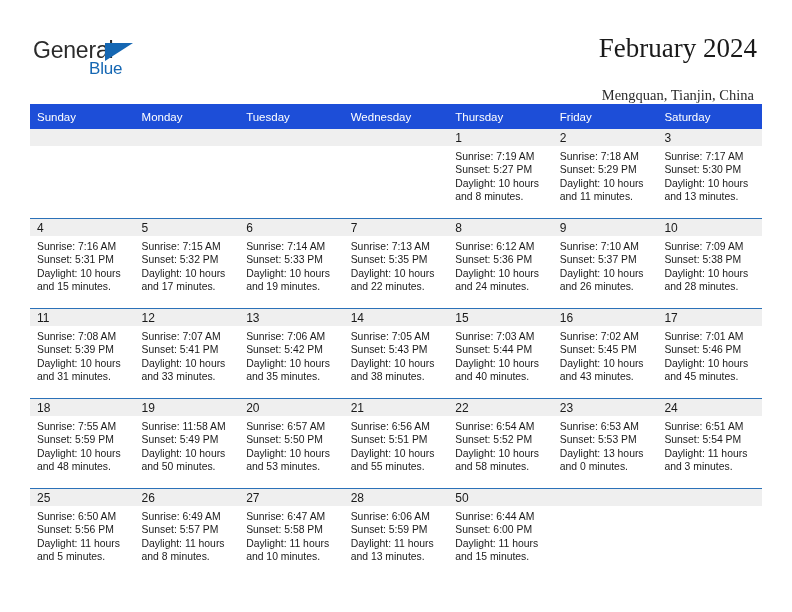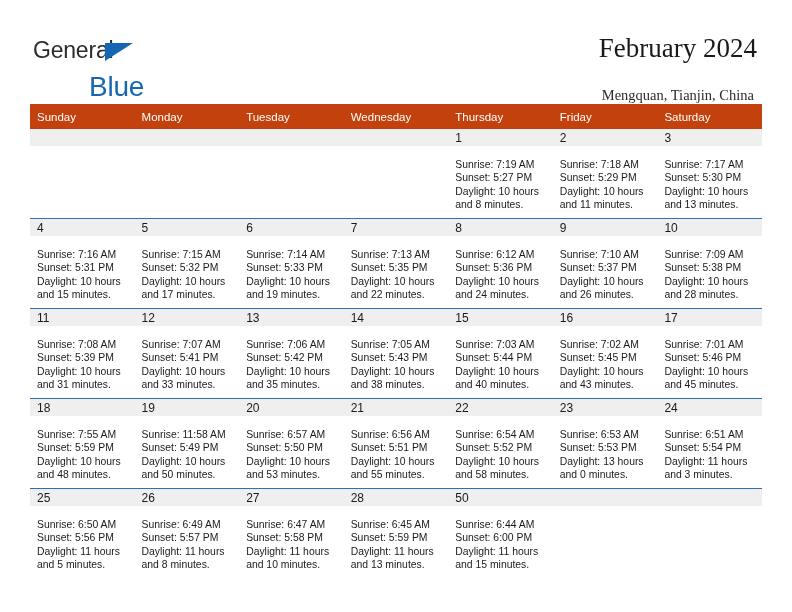--- a/index.html
+++ b/index.html
@@ -46,24 +46,23 @@
     top: 6px;
     width: 0;
     height: 0;
     border-left: 28px solid #1567b3;
     border-bottom: 18px solid transparent;
   }
   .brand-blue {
     position: absolute;
     left: 56px;
     top: 22px;
-    font-size: 28px;
+    font-size: 17px;
     color: #1567b3;
     letter-spacing: -0.2px;
-    margin-top: 12px;
   }
 
   .title-block {
     position: absolute;
     right: 35px;
     top: 32px;
     text-align: center;
     font-family: Liberation Serif, serif;
   }
   .cal-title {
@@ -86,21 +85,21 @@
     position: absolute;
     left: 30px;
     top: 104px;
     width: 732px;
     border-collapse: collapse;
     table-layout: fixed;
   }
   .calendar col { width: 104.57px; }
 
   thead th {
-    background: #c2410c;
+    background: #1d4ed8;
     color: #ffffff;
     font-size: 11.5px;
     font-weight: normal;
     text-align: left;
     padding: 6px 0 6px 7px;
     height: 13px;
     vertical-align: middle;
   }
 
   tbody tr.week-row > td {
@@ -123,21 +122,21 @@
     padding: 2px 0 0 7px;
     font-size: 12px;
     color: #1a1a1a;
     line-height: 15px;
     box-sizing: border-box;
   }
   .cell-empty .daynum-band {
     background: #efefef;
   }
   .cell-body {
-    padding: 12px 6px 0 7px;
+    padding: 4px 6px 0 7px;
     font-size: 10.4px;
     line-height: 13.4px;
     color: #1a1a1a;
   }
   .cell-body div { white-space: nowrap; }
   .cell-body .wrap { white-space: normal; }
 </style>
 </head>
 <body>
 
@@ -474,21 +473,21 @@
               <div>Sunrise: 6:47 AM</div>
               <div>Sunset: 5:58 PM</div>
               <div class="wrap">Daylight: 11 hours and 10 minutes.</div>
             </div>
           </div>
         </td>
         <td>
           <div class="cell-inner">
             <div class="daynum-band">28</div>
             <div class="cell-body">
-              <div>Sunrise: 6:45 AM</div>
+              <div>Sunrise: 6:06 AM</div>
               <div>Sunset: 5:59 PM</div>
               <div class="wrap">Daylight: 11 hours and 13 minutes.</div>
             </div>
           </div>
         </td>
         <td>
           <div class="cell-inner">
             <div class="daynum-band">50</div>
             <div class="cell-body">
               <div>Sunrise: 6:44 AM</div>

